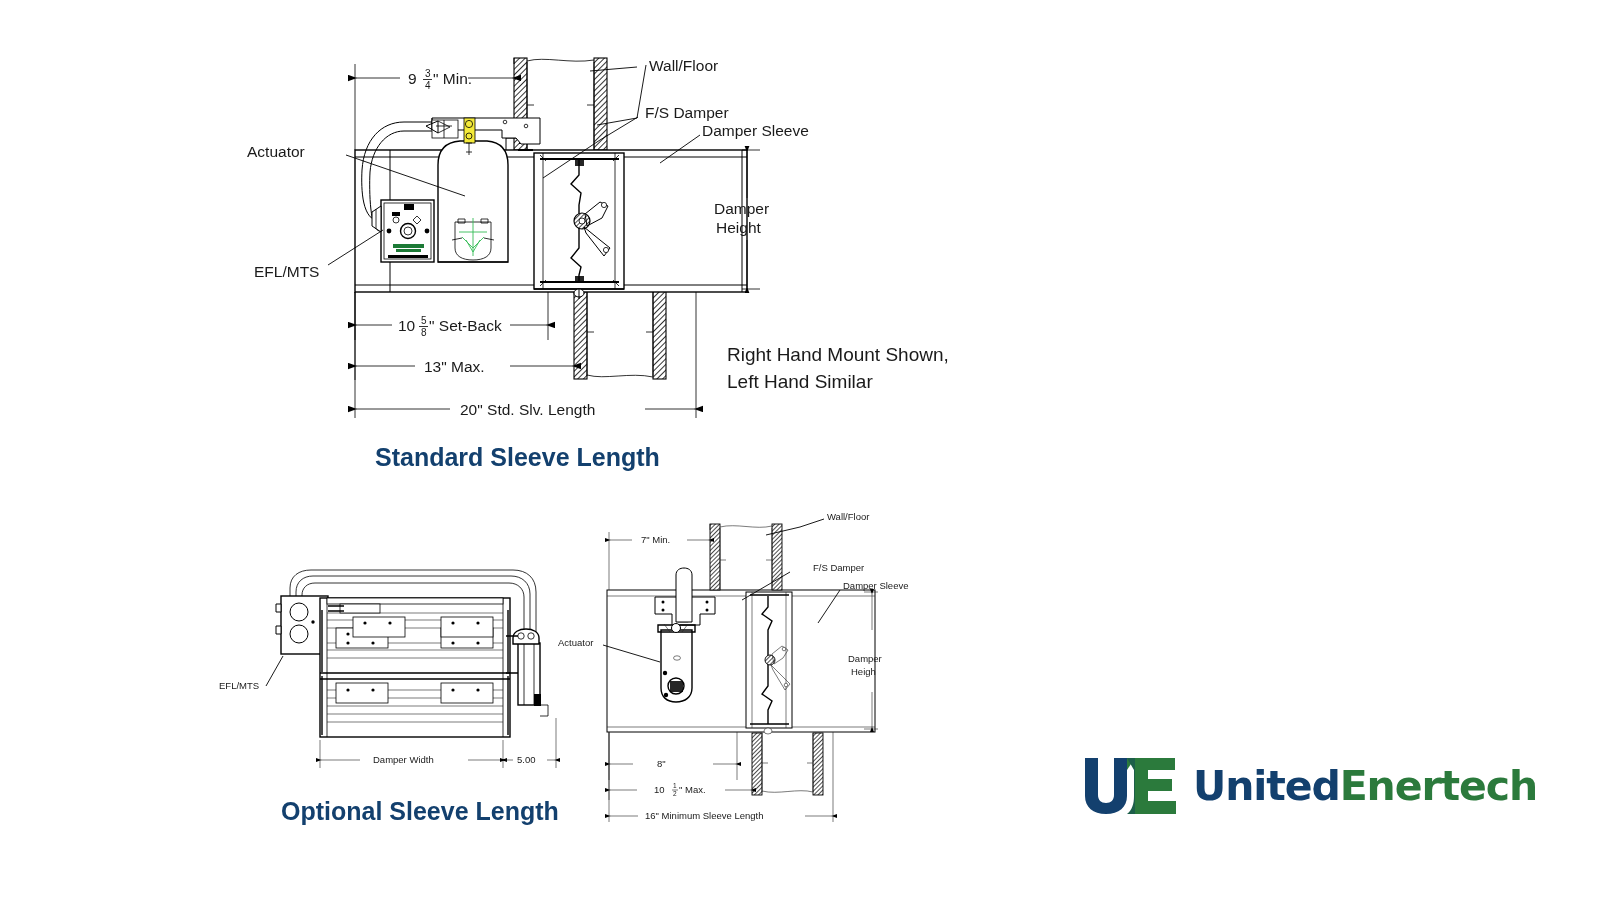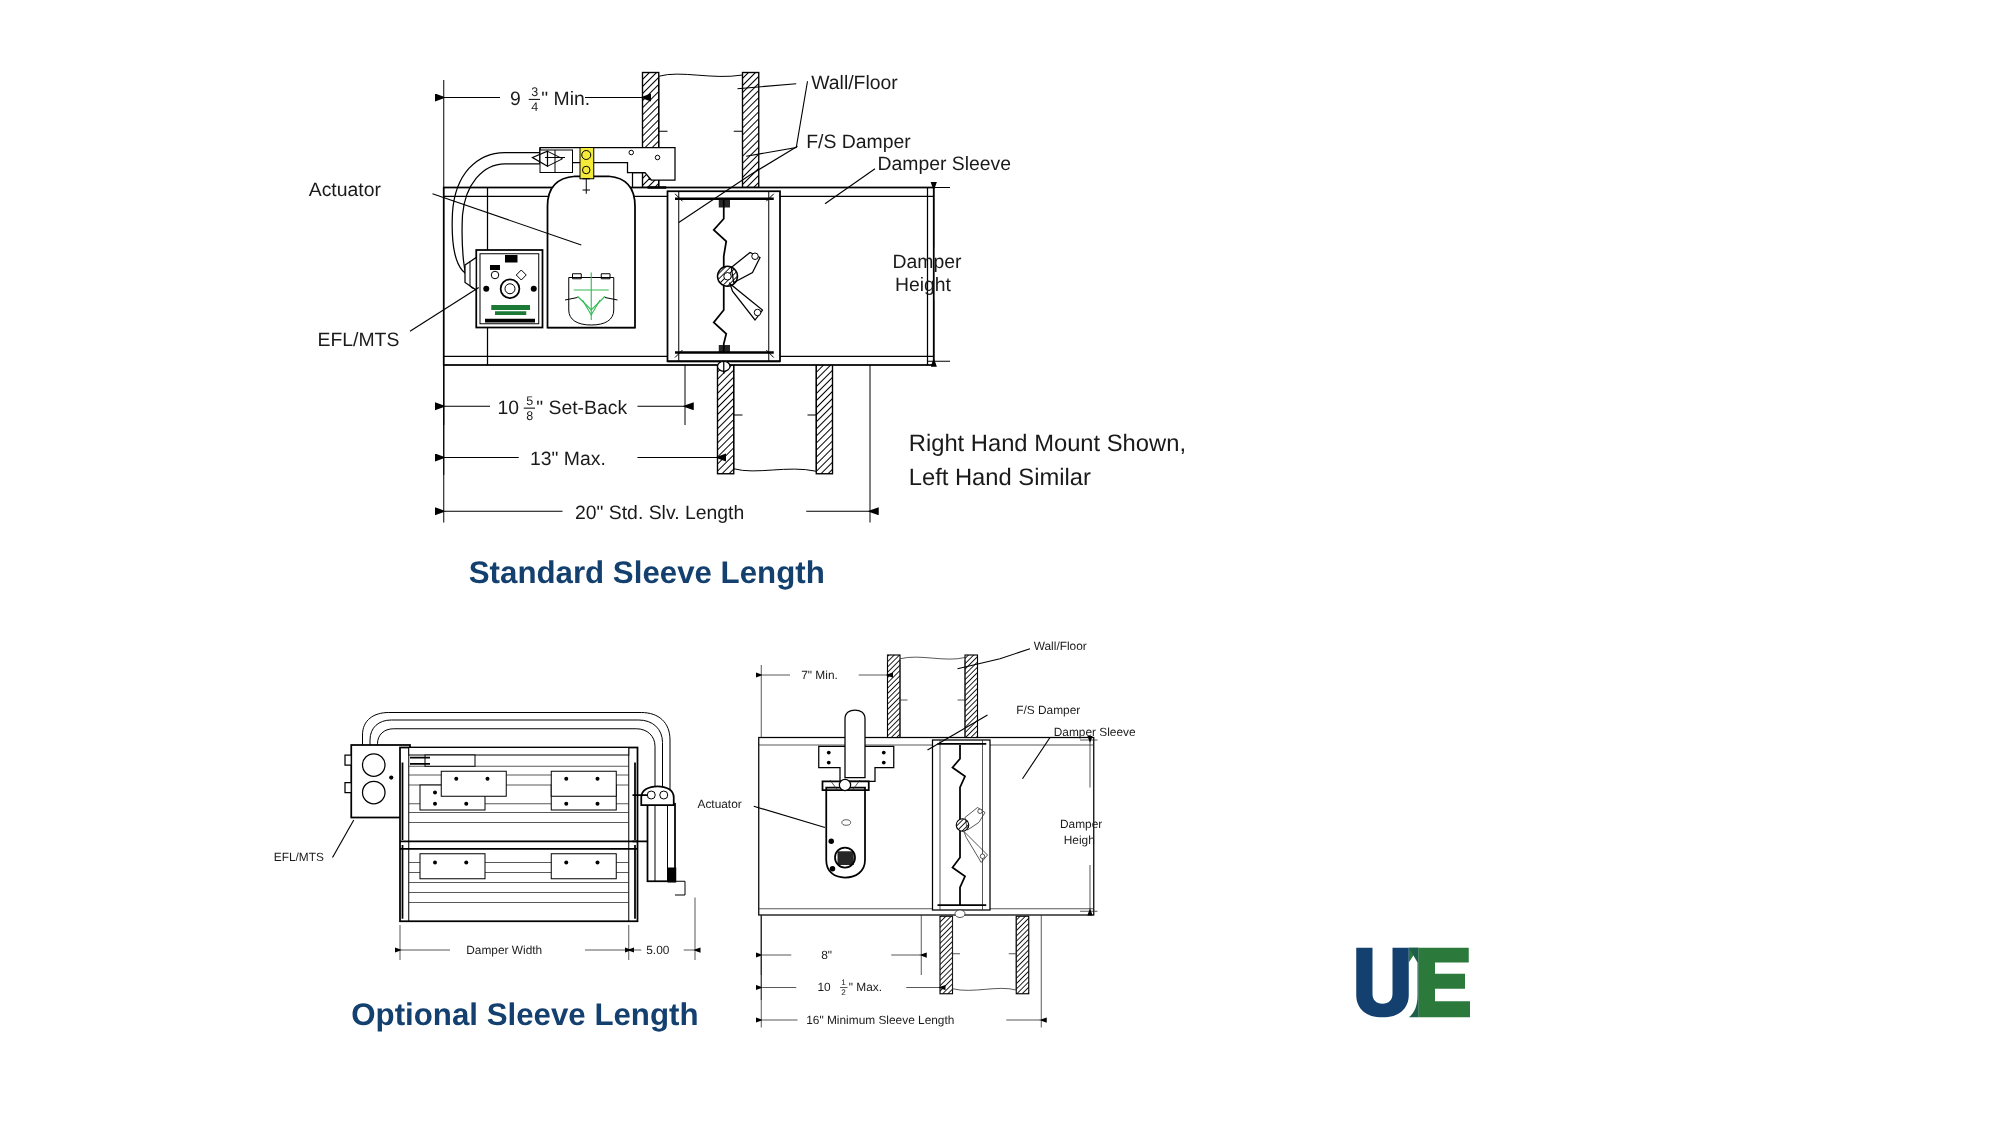--- a/index.html
+++ b/index.html
@@ -489,15 +489,16 @@
 
   <div id="logo">
     <div class="mark">
       <svg viewBox="0 0 96 56" width="96" height="56">
         <path d="M44,0 L52,0 L44,12 z" fill="#2b7a3c"></path>
         <path d="M2,0 L15,0 L15,37 C15,42 18,45 23,45 C28,45 31,42 31,37 L31,0 L44,0 L44,38 C44,49 36,56 23,56 C10,56 2,49 2,38 z" fill="#13406e"></path>
         <path d="M44,0 L52,0 L52,56 L44,56 C49,52 51,46 51,38 L51,12 z" fill="#1d5f4a"></path>
         <path d="M52,0 L92,0 L92,12 L65,12 L65,21 L89,21 L89,33 L65,33 L65,43 L93,43 L93,56 L52,56 z" fill="#2b7a3c"></path>
       </svg>
     </div>
+    <div class="wordmark"><span class="w-united">United</span><span class="w-ener">Enertech</span></div>
   </div>
 
 </div>
 
 </body></html>

